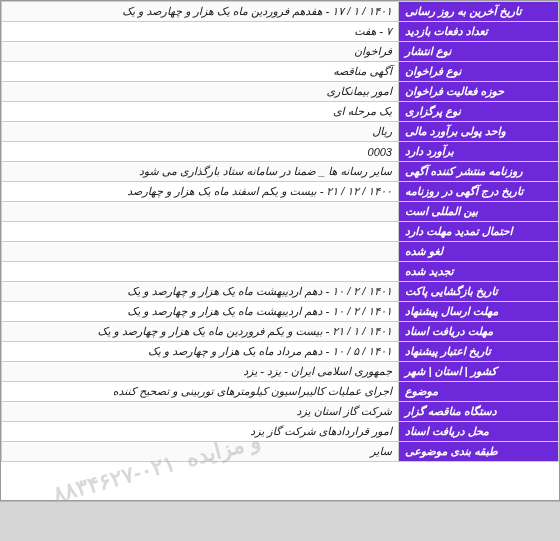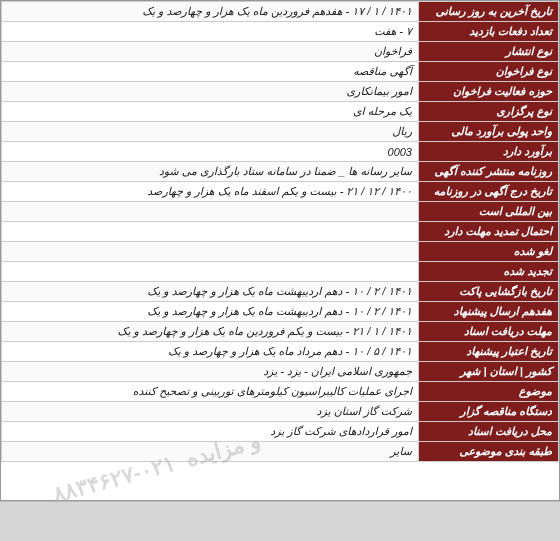--- a/index.html
+++ b/index.html
@@ -43,24 +43,24 @@
       padding: 3px 6px;
       border: 1px solid #ccc;
       font-size: 11px;
       white-space: nowrap;
       overflow: hidden;
       text-overflow: ellipsis;
       font-style: italic;
     }
 
     td.label-col {
-      background: #7f1d1d;
+      background: #6d28d9;
       color: #fff;
-      text-align: right;
-      width: 140px;
+      text-align: left;
+      width: 160px;
       font-weight: bold;
     }
 
     td.value-col {
       background: #fff;
       text-align: right;
       color: #222;
     }
 
     td.value-col.yellow {
@@ -163,21 +163,21 @@
           </tr>
           <tr>
             <td class="label-col">تجدید شده</td>
             <td class="value-col"></td>
           </tr>
           <tr>
             <td class="label-col">تاریخ بازگشایی پاکت</td>
             <td class="value-col">۱۴۰۱ / ۲ / ۱۰ - دهم اردیبهشت ماه یک هزار و چهارصد و یک</td>
           </tr>
           <tr>
-            <td class="label-col">هفدهم ارسال پیشنهاد</td>
+            <td class="label-col">مهلت ارسال پیشنهاد</td>
             <td class="value-col">۱۴۰۱ / ۲ / ۱۰ - دهم اردیبهشت ماه یک هزار و چهارصد و یک</td>
           </tr>
           <tr>
             <td class="label-col">مهلت دریافت اسناد</td>
             <td class="value-col">۱۴۰۱ / ۱ / ۲۱ - بیست و یکم فروردین ماه یک هزار و چهارصد و یک</td>
           </tr>
           <tr>
             <td class="label-col">تاریخ اعتبار پیشنهاد</td>
             <td class="value-col">۱۴۰۱ / ۵ / ۱۰ - دهم مرداد ماه یک هزار و چهارصد و یک</td>
           </tr>

